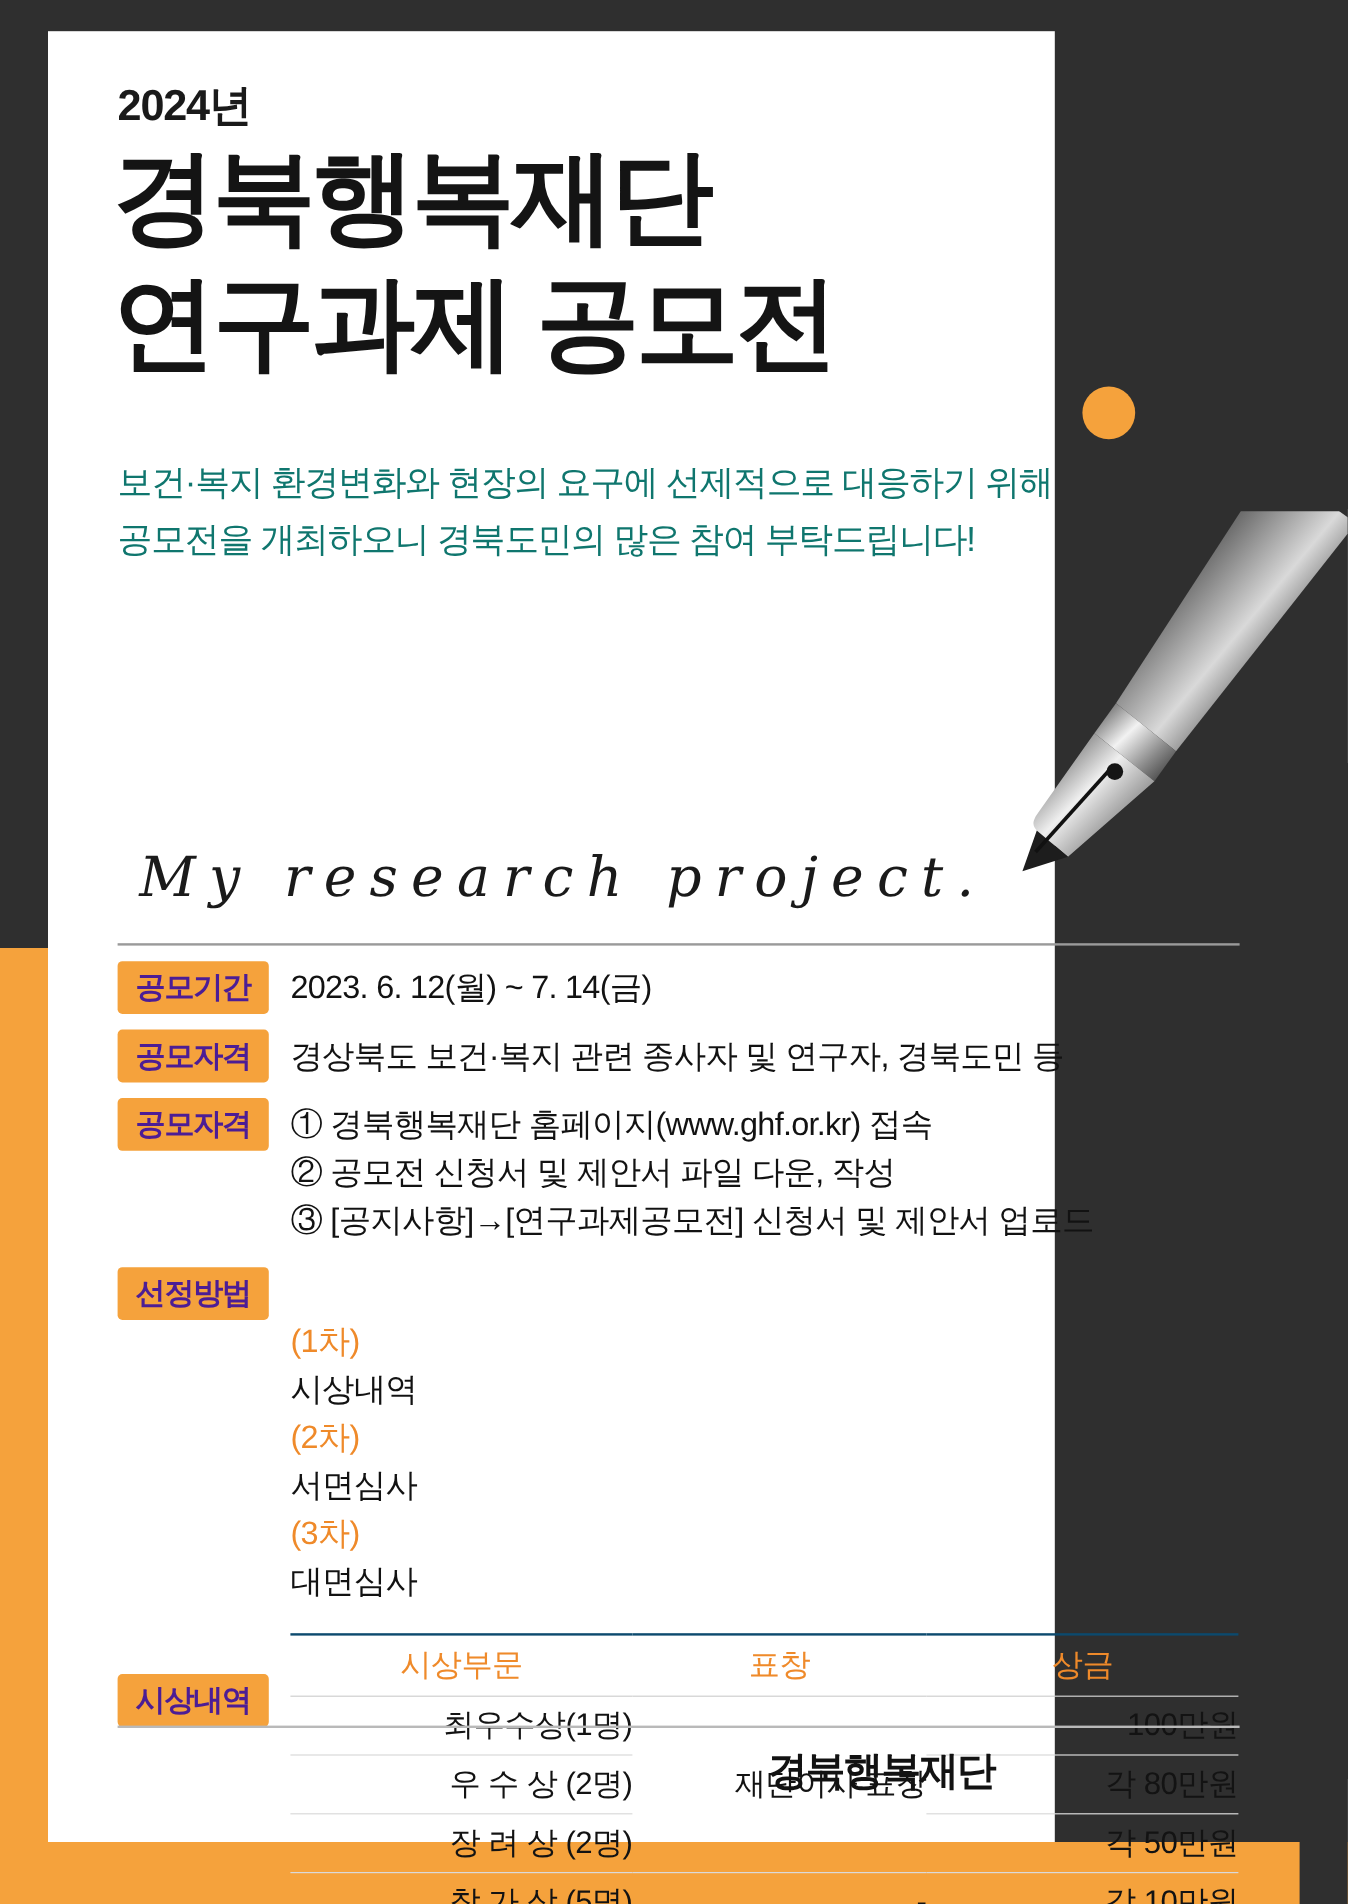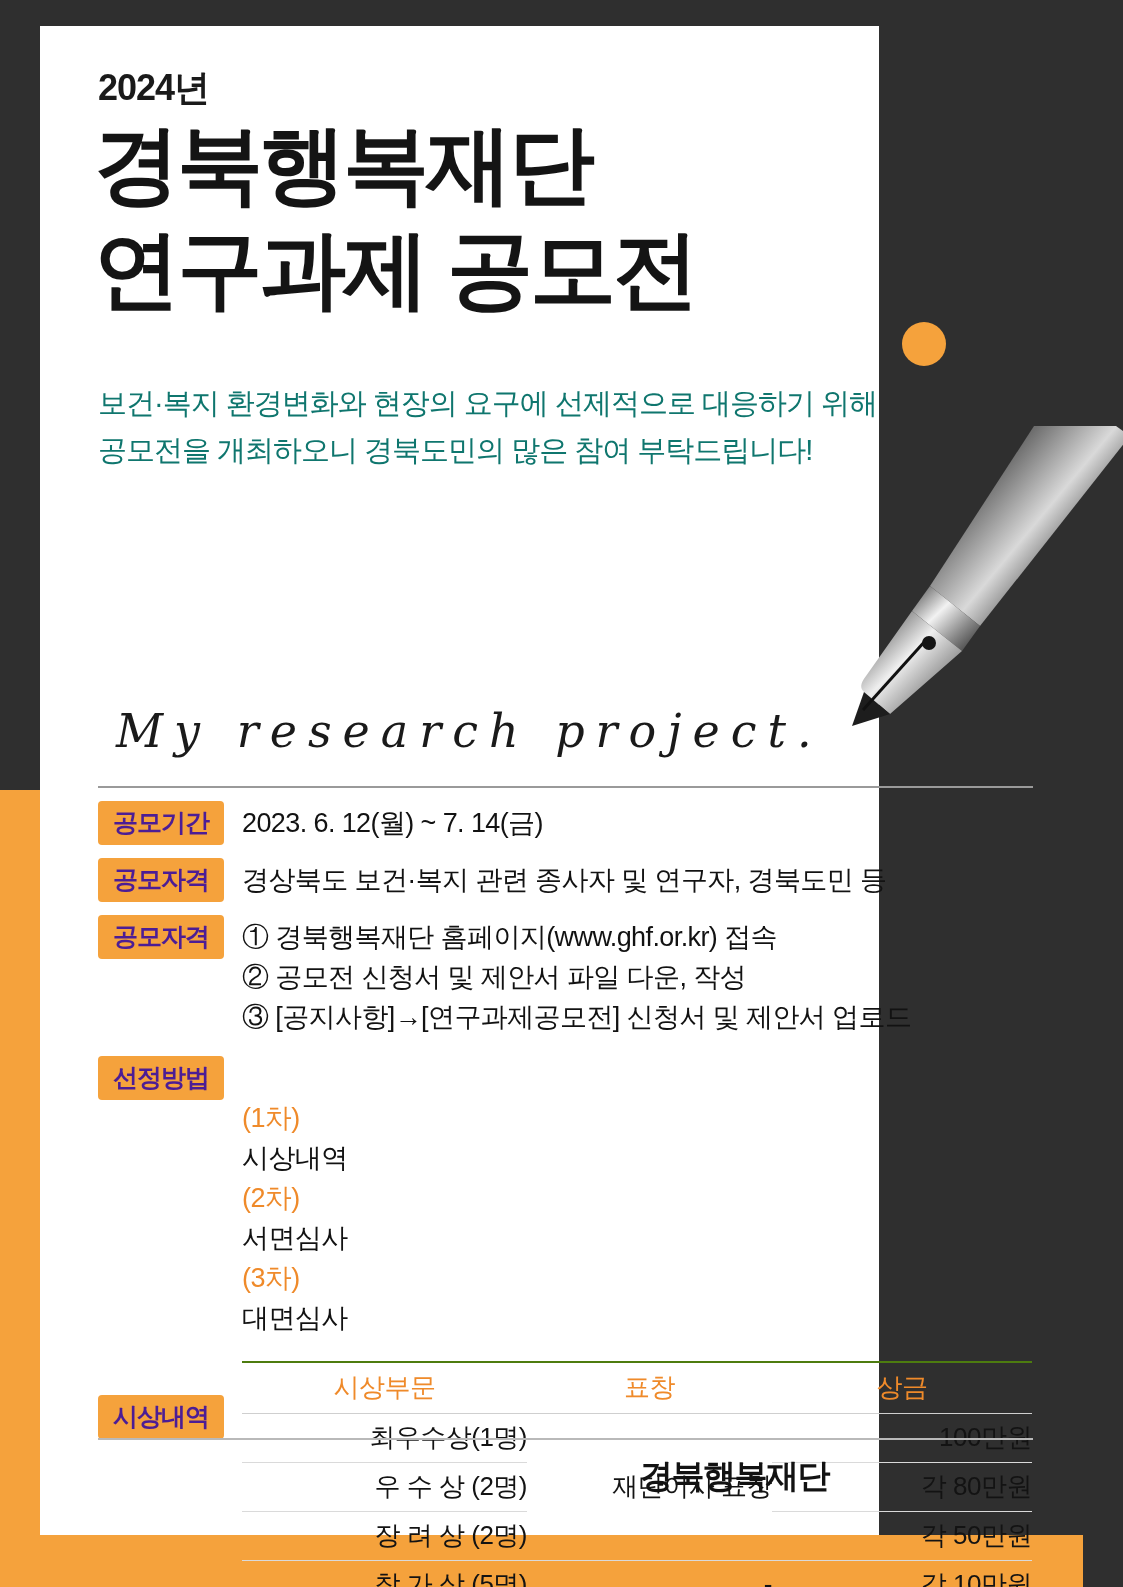--- a/index.html
+++ b/index.html
@@ -178,21 +178,21 @@
   table.award {
     border-collapse: collapse;
     width: 790px;
     font-size: 26px;
     color: #131313;
   }
   table.award thead th {
     color: #ef8a2a;
     font-weight: normal;
     padding: 7px 0 8px;
-    border-top: 2px solid #4d7c0f;
+    border-top: 2px solid #0c4a6e;
     border-bottom: 1px solid #cfcfcf;
     text-align: center;
     letter-spacing: -0.5px;
   }
   table.award td {
     padding: 6px 0 7px;
     border-bottom: 1px solid #dadada;
     text-align: right;
     letter-spacing: -0.5px;
   }

